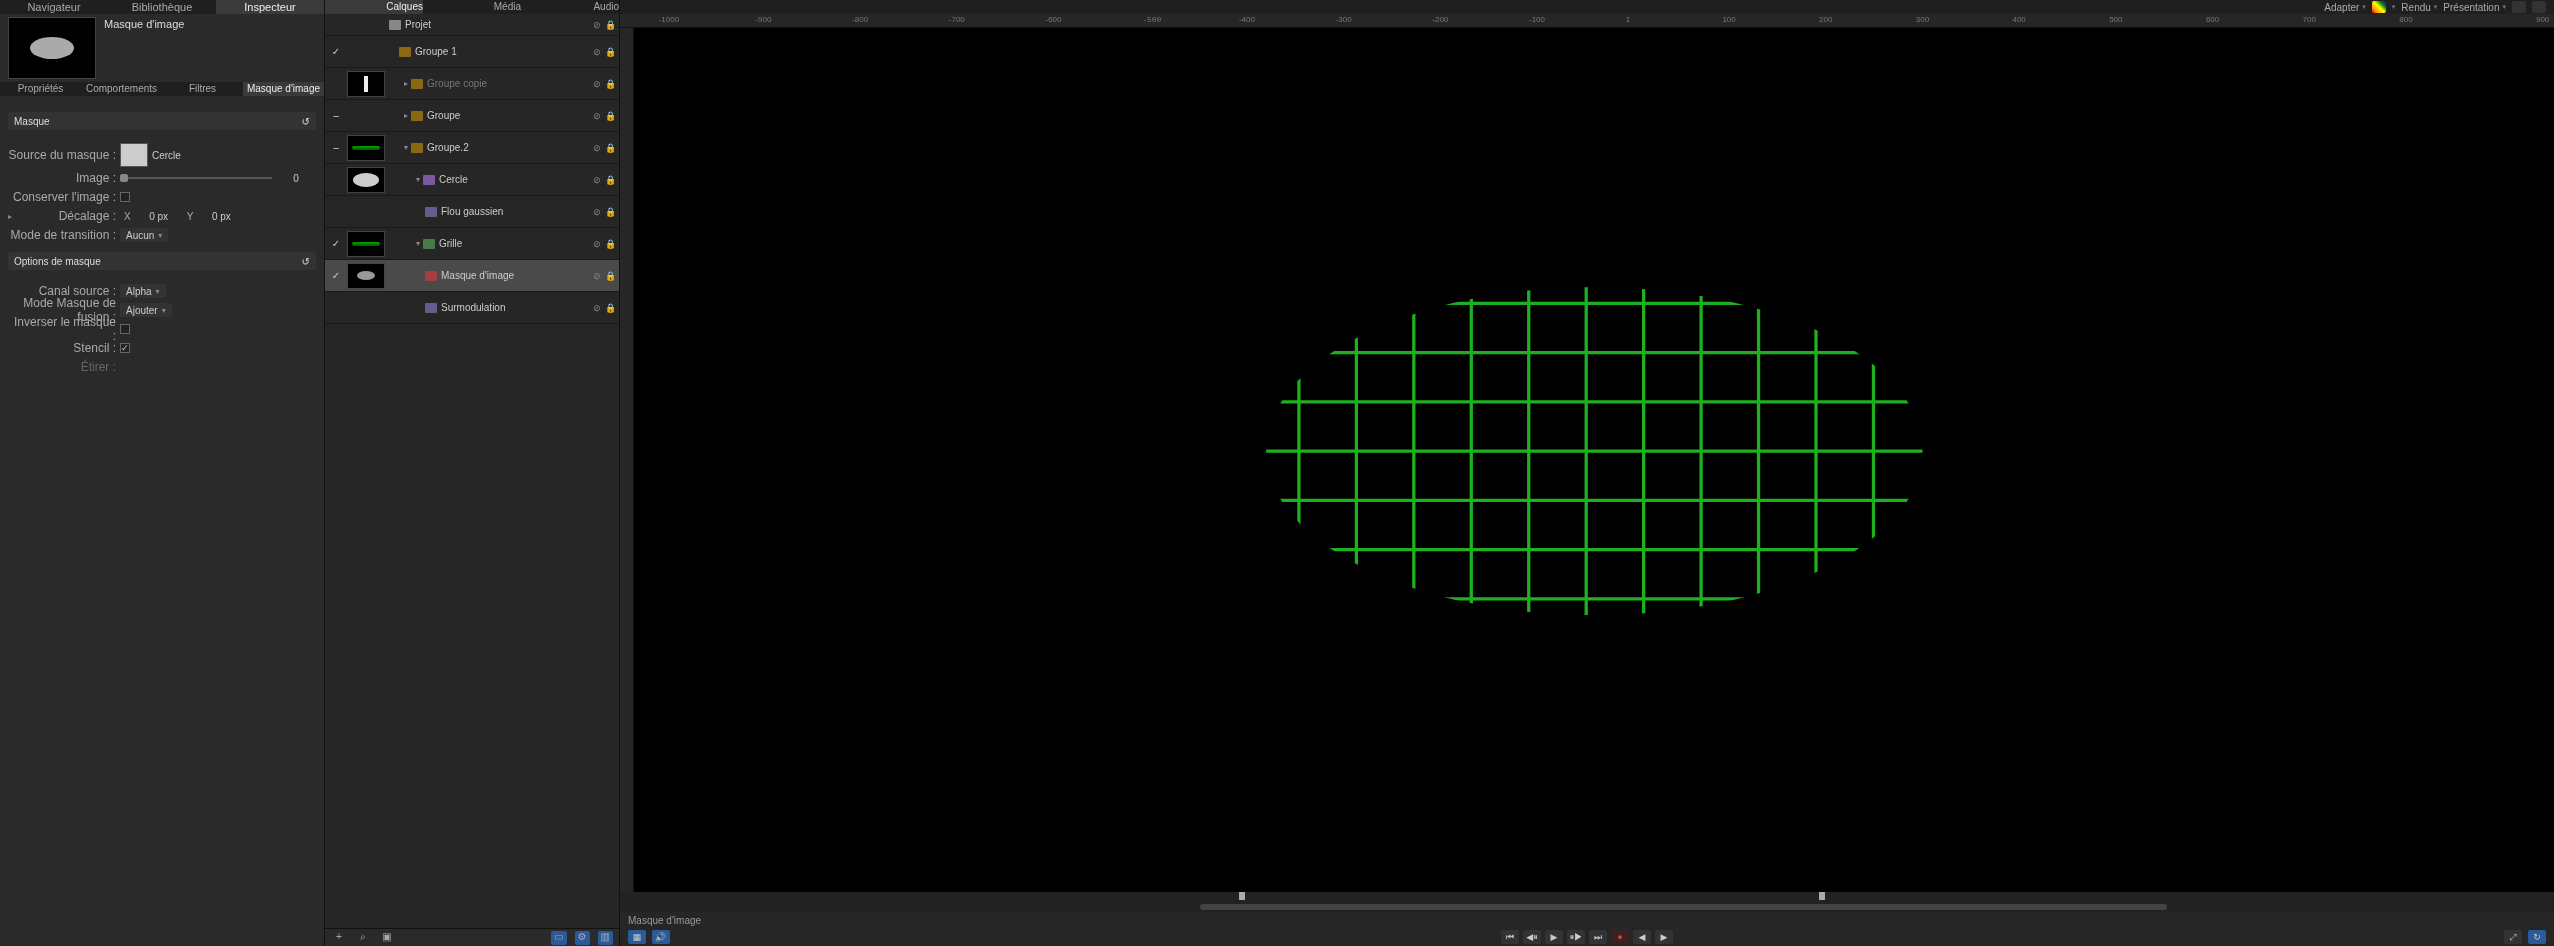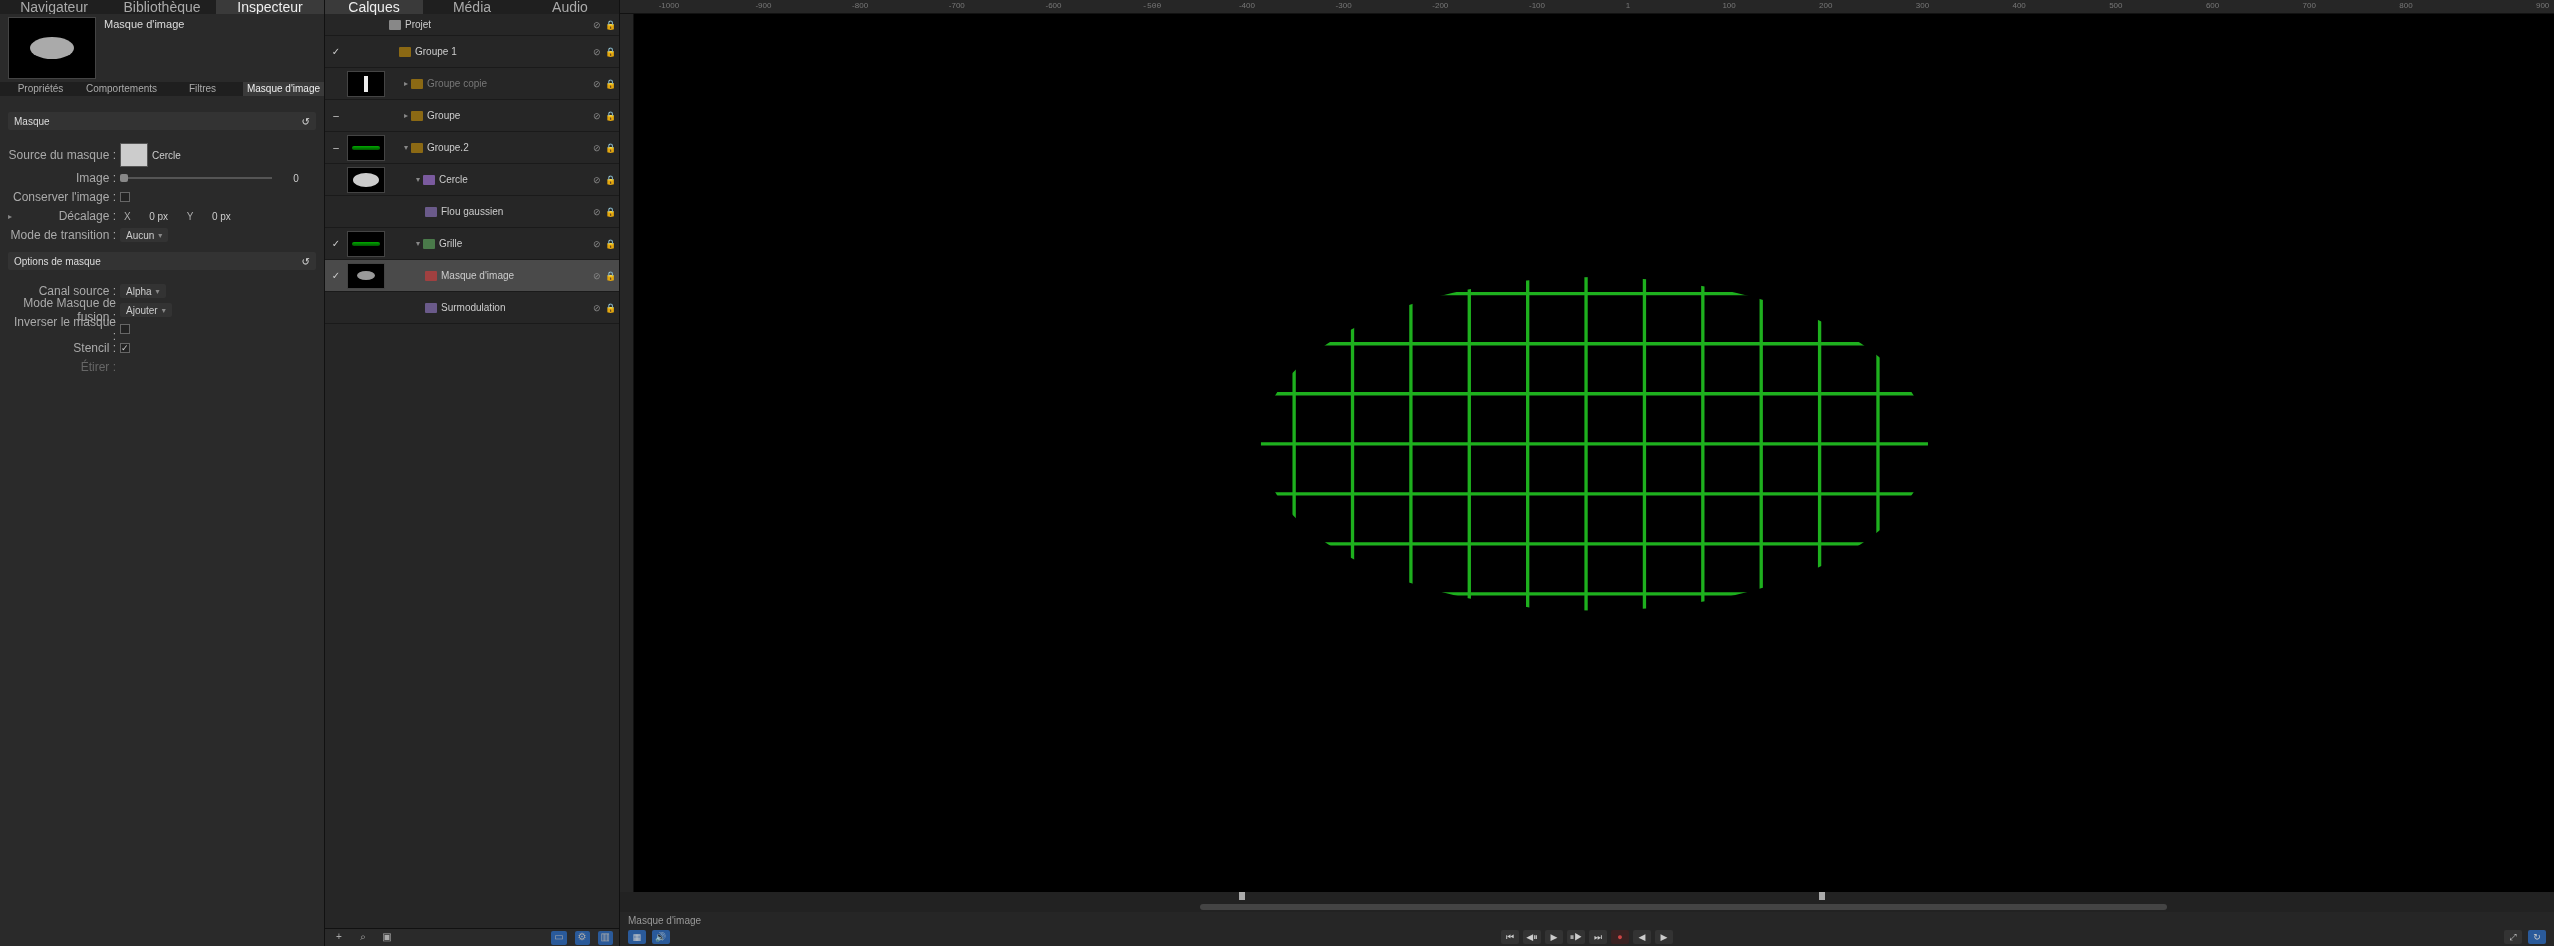--- a/index.html
+++ b/index.html
@@ -2,21 +2,21 @@
 <html><head>
 <meta charset="utf-8">
 <style>
 * { margin: 0; padding: 0; box-sizing: border-box; font-family: -apple-system, "Helvetica Neue", Arial, sans-serif; }
 body { background: #1a1a1a; color: #ccc; font-size: 11px; overflow: hidden; width: 2554px; height: 946px; transform-origin: top left; }
 .app { display: flex; width: 100%; height: 100%; }
 
 
 .left-panel { width: 324px; background: #2a2a2a; display: flex; flex-direction: column; }
 .top-tabs { display: flex; height: 14px; background: #1f1f1f; }
-.top-tab { flex: 1; text-align: center; font-size: 14px; color: #aaa; line-height: 14px; cursor: pointer; }
+.top-tab { flex: 1; text-align: center; font-size: 11px; color: #aaa; line-height: 14px; cursor: pointer; }
 .top-tab.active { background: #3a3a3a; color: #eee; }
 
 .preview-area { height: 68px; background: #2a2a2a; padding: 2px 8px; display: flex; align-items: center; gap: 8px; }
 .preview-thumb { width: 88px; height: 62px; background: #000; border: 1px solid #444; display: flex; align-items: center; justify-content: center; }
 .preview-ellipse { width: 44px; height: 22px; background: #aaa; border-radius: 50%; }
 .preview-title { font-size: 11px; color: #ddd; font-weight: 500; align-self: flex-start; margin-top: 2px; }
 
 .sub-tabs { display: flex; height: 14px; background: #1f1f1f; }
 .sub-tab { flex: 1; text-align: center; font-size: 10px; color: #aaa; line-height: 14px; cursor: pointer; }
 .sub-tab.active { background: #3a3a3a; color: #eee; }
@@ -37,21 +37,21 @@
 .param-checkbox { width: 10px; height: 10px; border: 1px solid #666; background: #222; }
 .param-checkbox.checked::after { content: "✓"; color: #ccc; font-size: 9px; display: block; line-height: 8px; }
 .param-dropdown { height: 14px; background: #333; padding: 0 6px; font-size: 10px; color: #ccc; display: flex; align-items: center; gap: 4px; border-radius: 2px; }
 .param-dropdown::after { content: "▾"; font-size: 8px; color: #888; }
 .disclosure { width: 8px; color: #888; font-size: 8px; }
 .axis-label { font-size: 10px; color: #aaa; margin: 0 4px; }
 
 
 .center-panel { width: 296px; background: #262626; display: flex; flex-direction: column; border-left: 1px solid #111; border-right: 1px solid #111; }
 .center-tabs { display: flex; height: 14px; background: #1f1f1f; }
-.center-tab { flex: 1; text-align: center; font-size: 14px; color: #aaa; line-height: 14px; cursor: pointer; }
+.center-tab { flex: 1; text-align: right; font-size: 10px; color: #aaa; line-height: 14px; cursor: pointer; }
 .center-tab.active { background: #3a3a3a; color: #eee; }
 
 .layer-list { flex: 1; overflow-y: auto; }
 .layer-row { display: flex; align-items: center; height: 32px; border-bottom: 1px solid #1a1a1a; padding: 0 4px; }
 .layer-row.project { height: 22px; }
 .layer-row.selected { background: #4a4a4a; }
 .layer-check { width: 14px; text-align: center; font-size: 10px; color: #ccc; }
 .layer-thumb { width: 38px; height: 26px; background: #000; border: 1px solid #444; margin: 0 4px; display: flex; align-items: center; justify-content: center; overflow: hidden; }
 .layer-thumb.green-lines { background: #000; }
 .layer-thumb.green-lines::after { content: ""; width: 28px; height: 4px; background: linear-gradient(#0a0, #050); border-radius: 2px; display: block; }
@@ -340,20 +340,29 @@
       <span class="toolbar-btn">⌕</span>
       <span class="toolbar-btn">▣</span>
       <span class="toolbar-spacer"></span>
       <span class="toolbar-btn blue">▭</span>
       <span class="toolbar-btn blue">⚙</span>
       <span class="toolbar-btn blue">▥</span>
     </div>
   </div>
 
   <div class="right-panel">
+    <div class="canvas-toolbar">
+      <div class="tb-item">Adapter</div>
+      <div class="tb-colorbtn"></div>
+      <span style="font-size:7px;color:#777">▾</span>
+      <div class="tb-item">Rendu</div>
+      <div class="tb-item">Présentation</div>
+      <div class="tb-iconbtn"></div>
+      <div class="tb-iconbtn"></div>
+    </div>
     <div class="ruler-h" id="ruler-h">
         <span style="left: 2%;">-1000</span>
         <span style="left: 7%;">-900</span>
         <span style="left: 12%;">-800</span>
         <span style="left: 17%;">-700</span>
         <span style="left: 22%;">-600</span>
         <span style="left: 27%; font-family: Liberation Mono, monospace;">-500</span>
         <span style="left: 32%;">-400</span>
         <span style="left: 37%;">-300</span>
         <span style="left: 42%;">-200</span>

